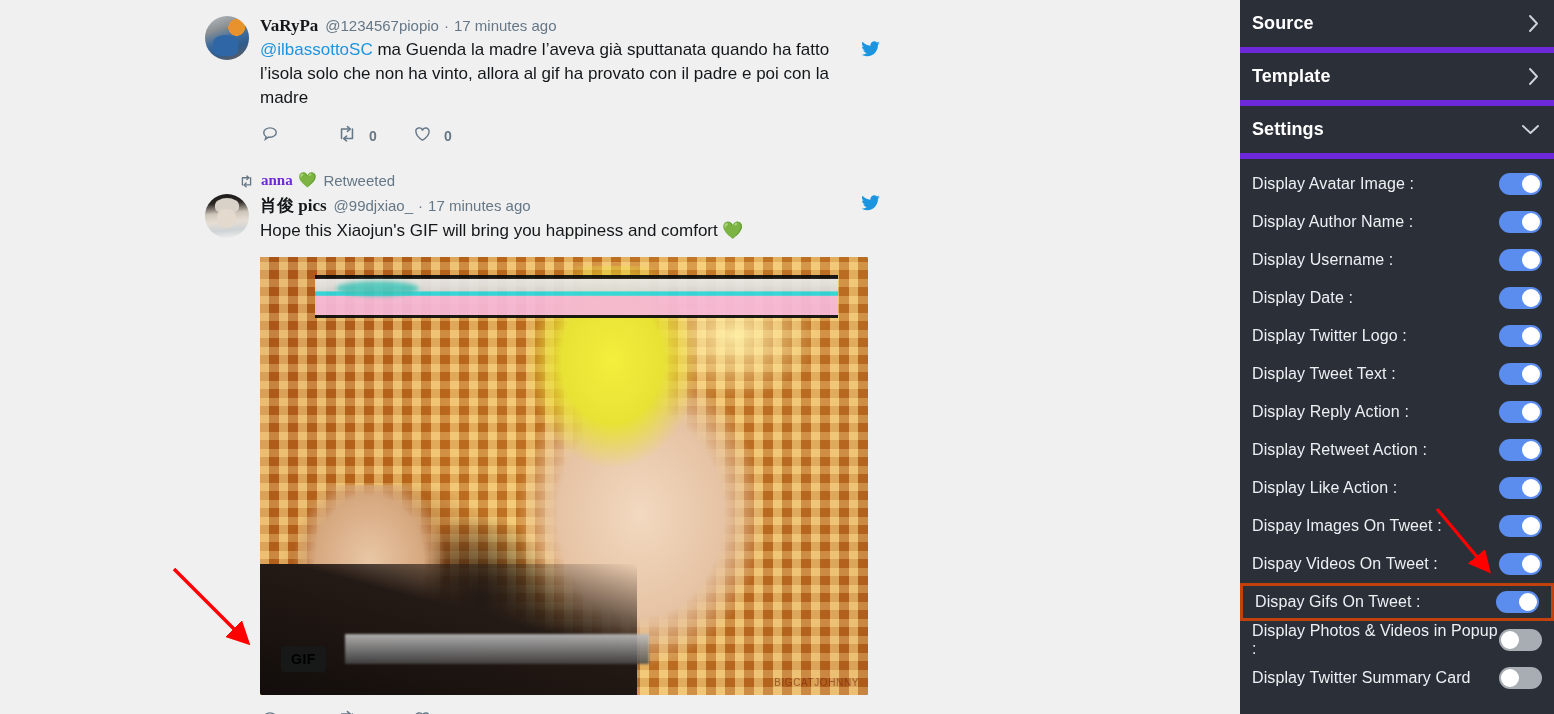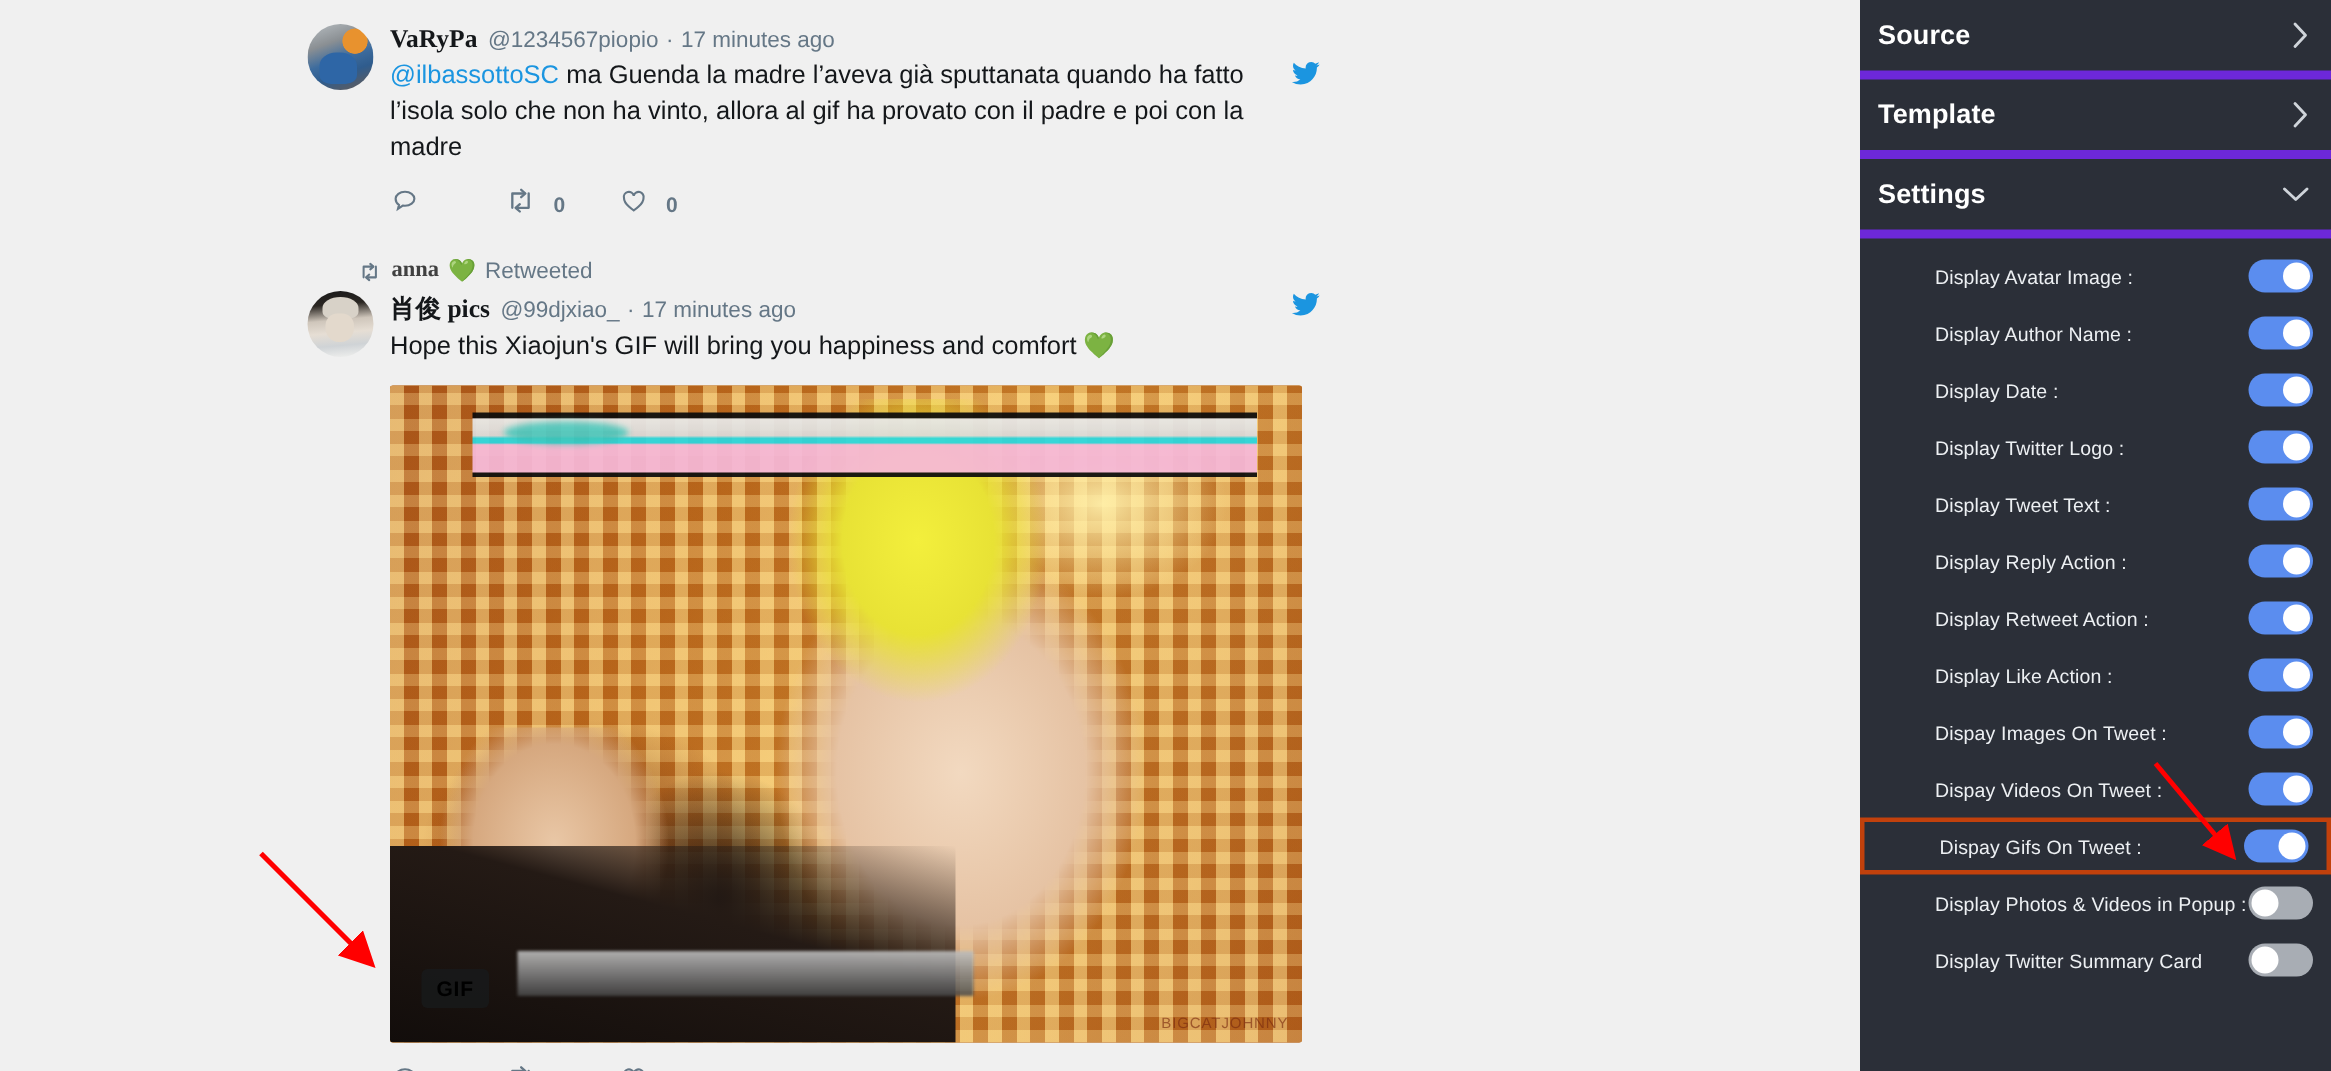--- a/index.html
+++ b/index.html
@@ -20,21 +20,21 @@
   }
   .tweet { position: absolute; left: 0; width: 1240px; }
   .tweet-inner { position: relative; padding-left: 205px; padding-right: 360px; }
 
   .rt-header {
     display: flex; align-items: center; gap: 6px;
     font-size: 15px; color: #657786; margin-left: 33px; margin-bottom: 4px;
     height: 20px;
   }
   .rt-icon { width: 17px; height: 15px; display: inline-block; position: relative; top: 1px; }
-  .rt-name { font-weight: bold; color: #404040; font-size: 15px; font-family: "Liberation Serif", serif; }
+  .rt-name { font-weight: bold; color: #6d28d9; font-size: 15px; font-family: "Liberation Serif", serif; }
   .rt-emoji { font-size: 15px; }
   .rt-word { color: #657786; font-size: 15px; }
 
   .row { display: flex; align-items: flex-start; }
   .avatar {
     width: 44px; height: 44px; border-radius: 50%;
     flex: 0 0 44px; overflow: hidden; position: relative;
     background: #cfd6dc;
   }
   .avatar.cat { background:
@@ -150,21 +150,21 @@
   }
   .sec-title { font-size: 18px; font-weight: bold; color: #fff; letter-spacing: .1px; }
   .chev { color: #cfd4da; display: inline-flex; }
 
   .opts { padding-top: 6px; }
   .opt {
     height: 38px; display: flex; align-items: center;
     justify-content: space-between; padding: 0 12px 0 12px;
     position: relative;
   }
-  .opt-label { font-size: 13px; color: #edf0f3; letter-spacing: .1px; margin-left: 38px; }
+  .opt-label { font-size: 16px; color: #edf0f3; letter-spacing: .1px; }
   .opt.highlight {
     border: 3px solid #c2410c; height: 38px;
   }
 
   .toggle {
     width: 43px; height: 22px; border-radius: 11px;
     position: relative; flex: 0 0 43px; cursor: pointer;
     background: #a8adb4;
   }
   .toggle.on { background: #5b8def; }
@@ -360,20 +360,26 @@
             <div class="knob"></div>
           </div>
         </div>
         <div class="opt">
           <span class="opt-label">Display Author Name :</span>
           <div class="toggle on">
             <div class="knob"></div>
           </div>
         </div>
         <div class="opt">
+          <span class="opt-label">Display Username :</span>
+          <div class="toggle on">
+            <div class="knob"></div>
+          </div>
+        </div>
+        <div class="opt">
           <span class="opt-label">Display Date :</span>
           <div class="toggle on">
             <div class="knob"></div>
           </div>
         </div>
         <div class="opt">
           <span class="opt-label">Display Twitter Logo :</span>
           <div class="toggle on">
             <div class="knob"></div>
           </div>

